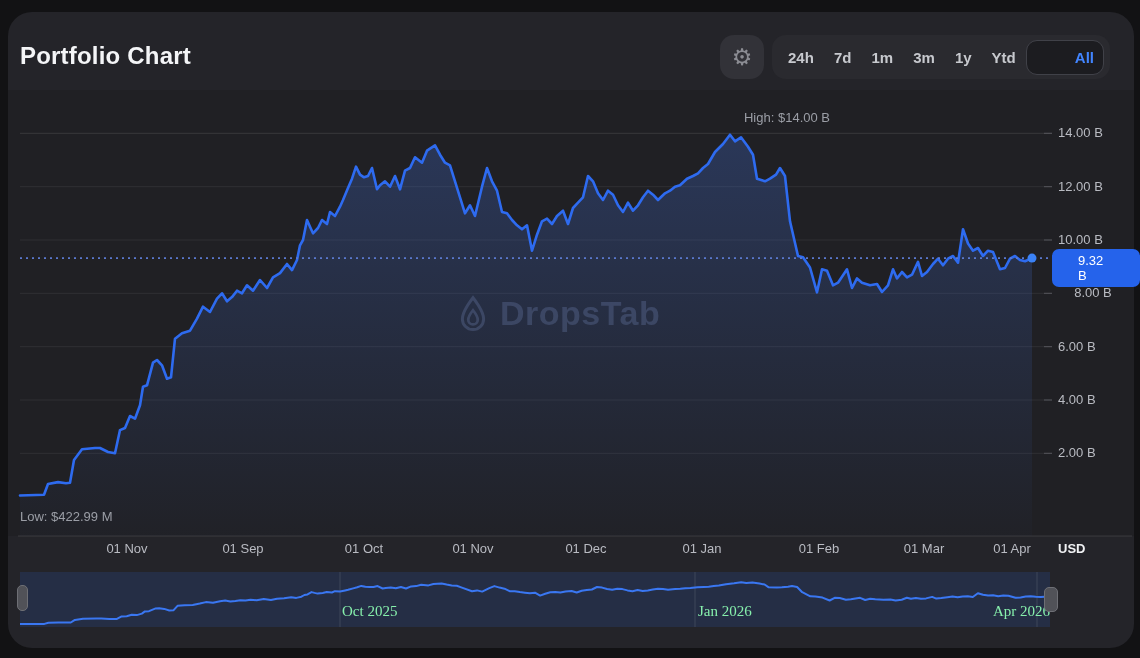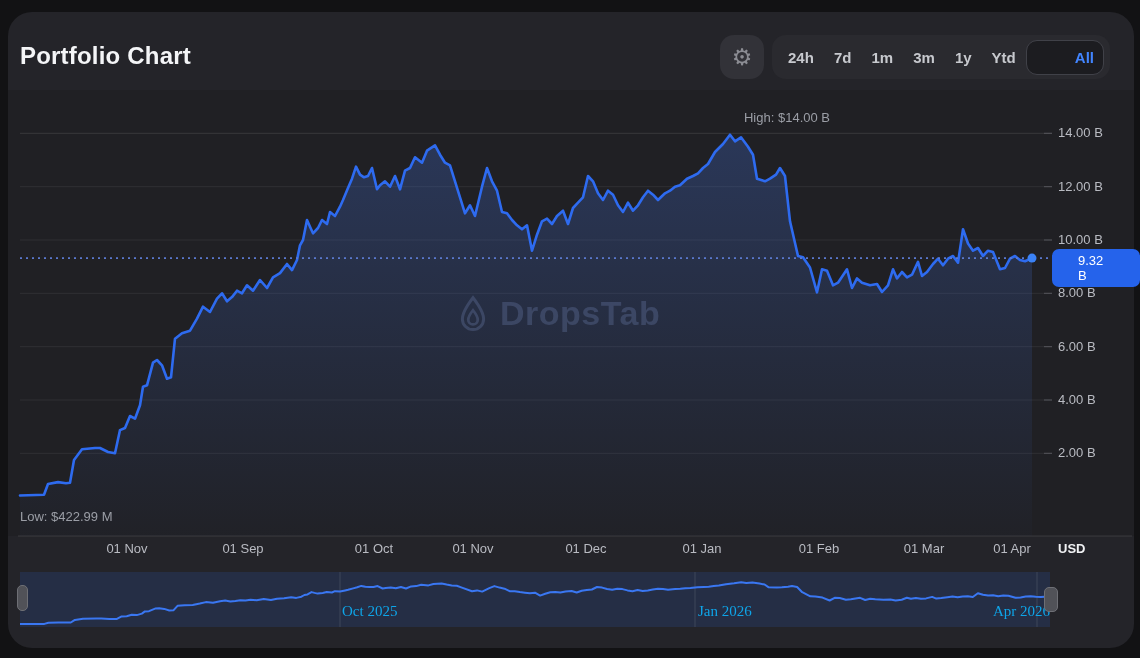--- a/index.html
+++ b/index.html
@@ -39,21 +39,21 @@
   .x-label { position:absolute; top:541px; width:80px; margin-left:-40px; text-align:center;
              color:#b9bbc2; font-size:13px; }
   .usd-label { position:absolute; left:1058px; top:541px; color:#f0f1f3;
                font-size:13px; font-weight:700; }
 
   .watermark { position:absolute; left:458px; top:294px; display:flex; align-items:center;
                gap:12px; opacity:.85; pointer-events:none; }
   .watermark .wm-text { color:rgba(125,147,198,0.30); font-size:34px; font-weight:700;
                         letter-spacing:.5px; }
 
-  .mm-label { position:absolute; top:603px; color:#0ea5e9; font-size:15px;
+  .mm-label { position:absolute; top:603px; color:#86efac; font-size:15px;
               font-family:"Liberation Serif", serif; }
   .handle { position:absolute; background:#515258; border:1px solid #6e6f75;
             border-radius:5px; cursor:ew-resize; }
   .handle.left  { left:17px;  top:585px; width:11px; height:26px; }
   .handle.right { left:1044px; top:587px; width:14px; height:25px; }
 </style>
 </head>
 <body>
 
 <div class="stage">
@@ -109,31 +109,31 @@
       <button class="range-btn active">All</button>
     </div>
 
   <div class="hi-label">High: $14.00 B</div>
   <div class="lo-label">Low: $422.99 M</div>
 
   <div id="y-labels">
       <div class="y-label" style="top: 125.326px;">14.00 B</div>
       <div class="y-label" style="top: 178.66px;">12.00 B</div>
       <div class="y-label" style="top: 231.994px;">10.00 B</div>
-      <div class="y-label" style="top: 285.328px;">8.00 B</div>
+      <div class="y-label" style="top: 285.328px; text-align: center;">8.00 B</div>
       <div class="y-label" style="top: 338.662px;">6.00 B</div>
       <div class="y-label" style="top: 391.996px;">4.00 B</div>
       <div class="y-label" style="top: 445.33px;">2.00 B</div>
     </div>
   <div class="cur-badge">9.32 B</div>
 
   <div id="x-labels">
       <div class="x-label" style="left: 127px;">01 Nov</div>
       <div class="x-label" style="left: 243px;">01 Sep</div>
-      <div class="x-label" style="left: 374px;">01 Oct</div>
+      <div class="x-label" style="left: 364px;">01 Oct</div>
       <div class="x-label" style="left: 473px;">01 Nov</div>
       <div class="x-label" style="left: 586px;">01 Dec</div>
       <div class="x-label" style="left: 702px;">01 Jan</div>
       <div class="x-label" style="left: 819px;">01 Feb</div>
       <div class="x-label" style="left: 924px;">01 Mar</div>
       <div class="x-label" style="left: 1012px;">01 Apr</div>
     </div>
   <div class="usd-label">USD</div>
 
   <div class="watermark">

